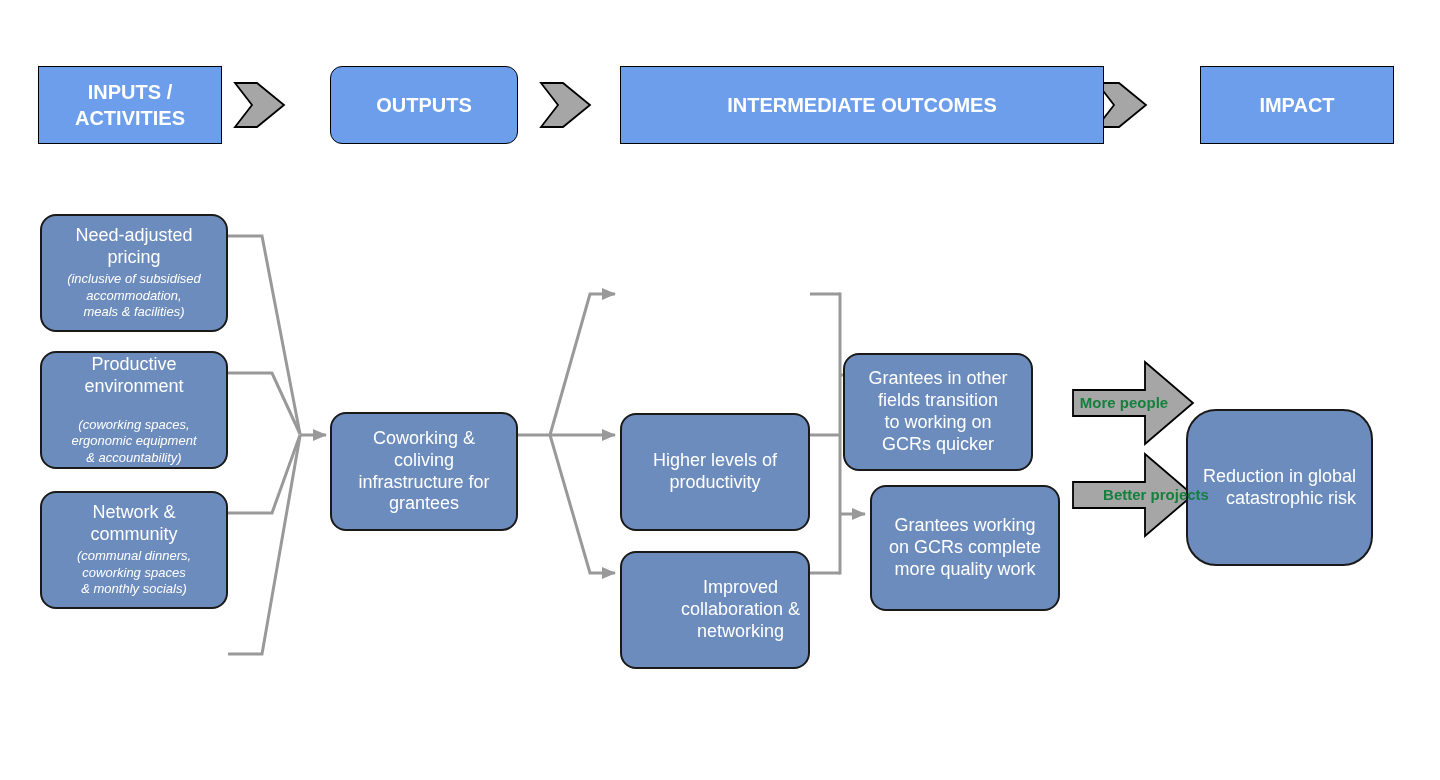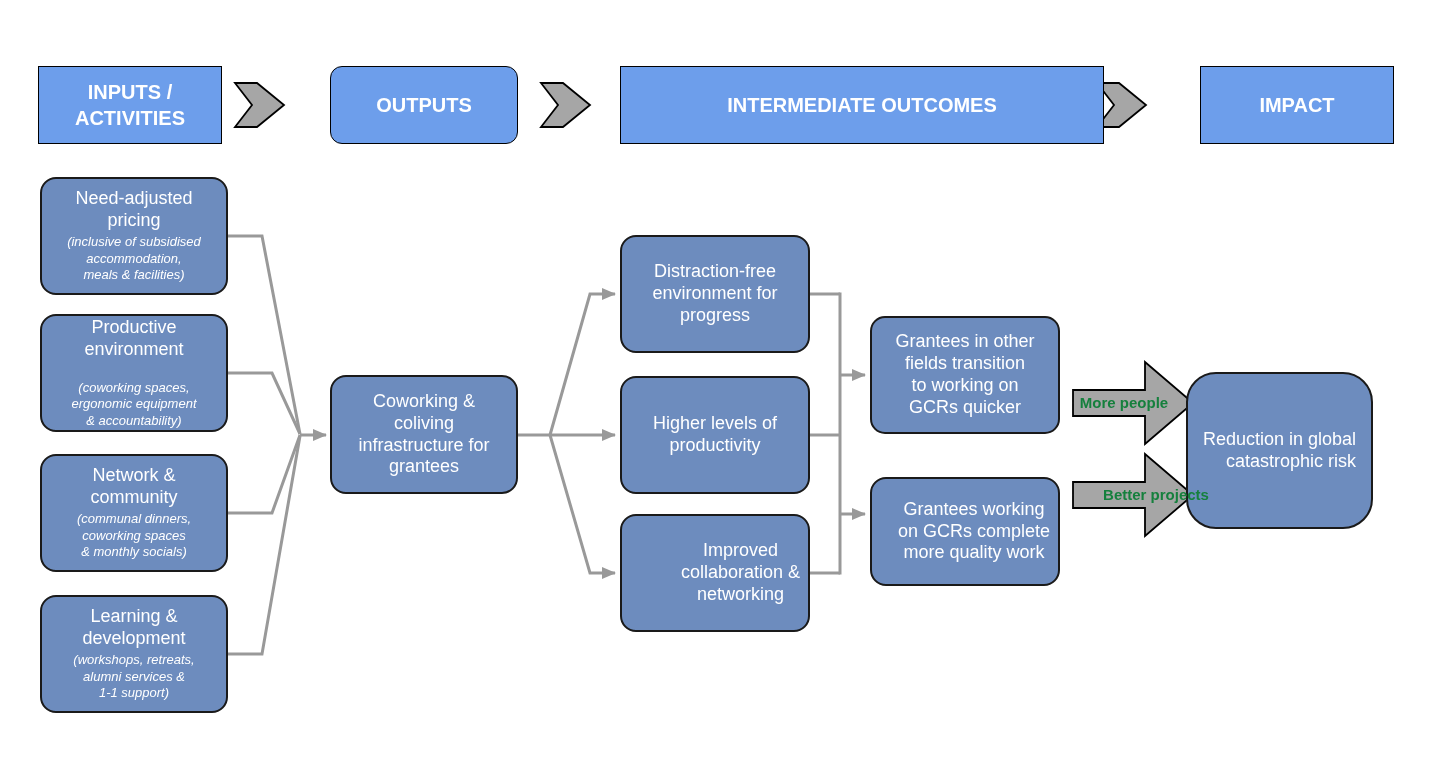--- a/index.html
+++ b/index.html
@@ -37,20 +37,21 @@
     background: #6D8CBE;
     border: 2px solid #1a1a1a;
     border-radius: 16px;
     color: #ffffff;
     display: flex;
     flex-direction: column;
     align-items: center;
     justify-content: center;
     text-align: center;
     padding: 6px 8px;
+    margin-top: 37px;
   }
   .node .t {
     font-size: 18px;
     line-height: 1.22;
     white-space: pre-line;
   }
   .node .s {
     font-size: 13px;
     font-style: italic;
     line-height: 1.28;
@@ -136,57 +137,45 @@
 ergonomic equipment
 &amp; accountability)</span>
   </div>
   <div class="node" style="left:40px; top:454px; width:188px; height:118px;text-align:center;">
     <span class="t">Network &amp;
 community</span>
     <span class="s">(communal dinners,
 coworking spaces
 &amp; monthly socials)</span>
   </div>
-  <div class="node" style="left:40px; top:595px; width:188px; height:118px;">
-    <span class="t">Learning &amp;
-development</span>
-    <span class="s">(workshops, retreats,
-alumni services &amp;
-1-1 support)</span>
-  </div>
 
   <div class="node" style="left:330px; top:375px; width:188px; height:119px;">
     <span class="t">Coworking &amp;
 coliving
 infrastructure for
 grantees</span>
   </div>
 
-  <div class="node" style="left:620px; top:235px; width:190px; height:118px;">
-    <span class="t">Distraction-free
-environment for
-progress</span>
-  </div>
   <div class="node" style="left:620px; top:376px; width:190px; height:118px;">
     <span class="t">Higher levels of
 productivity</span>
   </div>
   <div class="node" style="left:620px; top:514px; width:190px; height:118px;align-items:flex-end;">
     <span class="t">Improved
 collaboration &amp;
 networking</span>
   </div>
 
-  <div class="node" style="left:870px; top:316px; width:190px; height:118px;border-radius:15px;">
+  <div class="node" style="left:843px; top:316px; width:190px; height:118px;">
     <span class="t">Grantees in other
 fields transition
 to working on
 GCRs quicker</span>
   </div>
-  <div class="node" style="left:870px; top:477px; width:190px; height:109px;align-items:flex-end;">
+  <div class="node" style="left:870px; top:448px; width:190px; height:126px;">
     <span class="t">Grantees working
 on GCRs complete
 more quality work</span>
   </div>
 
   <div class="node impact" style="left:1186px; top:372px; width:187px; height:157px;text-align:right;">
     <span class="t">Reduction in global
 catastrophic risk</span>
   </div>
 

